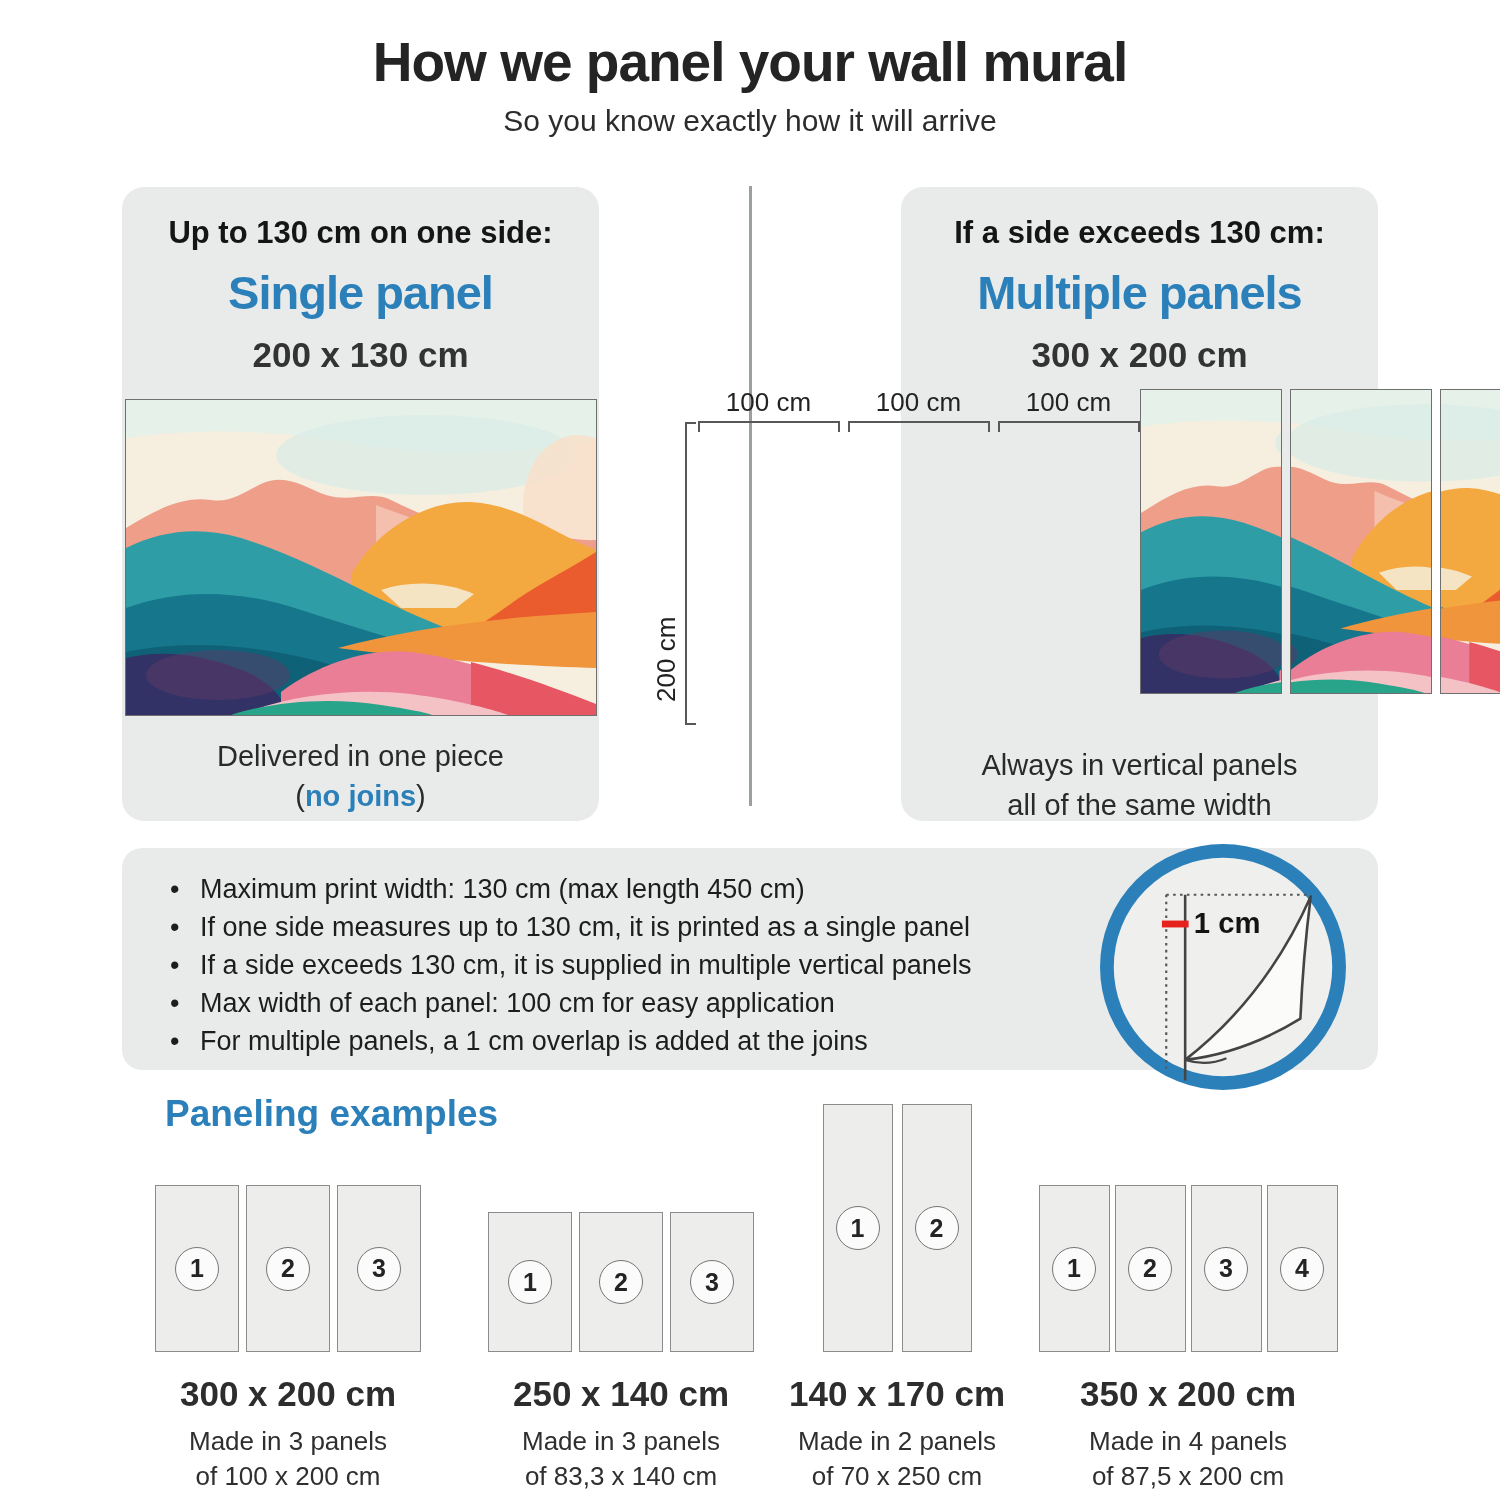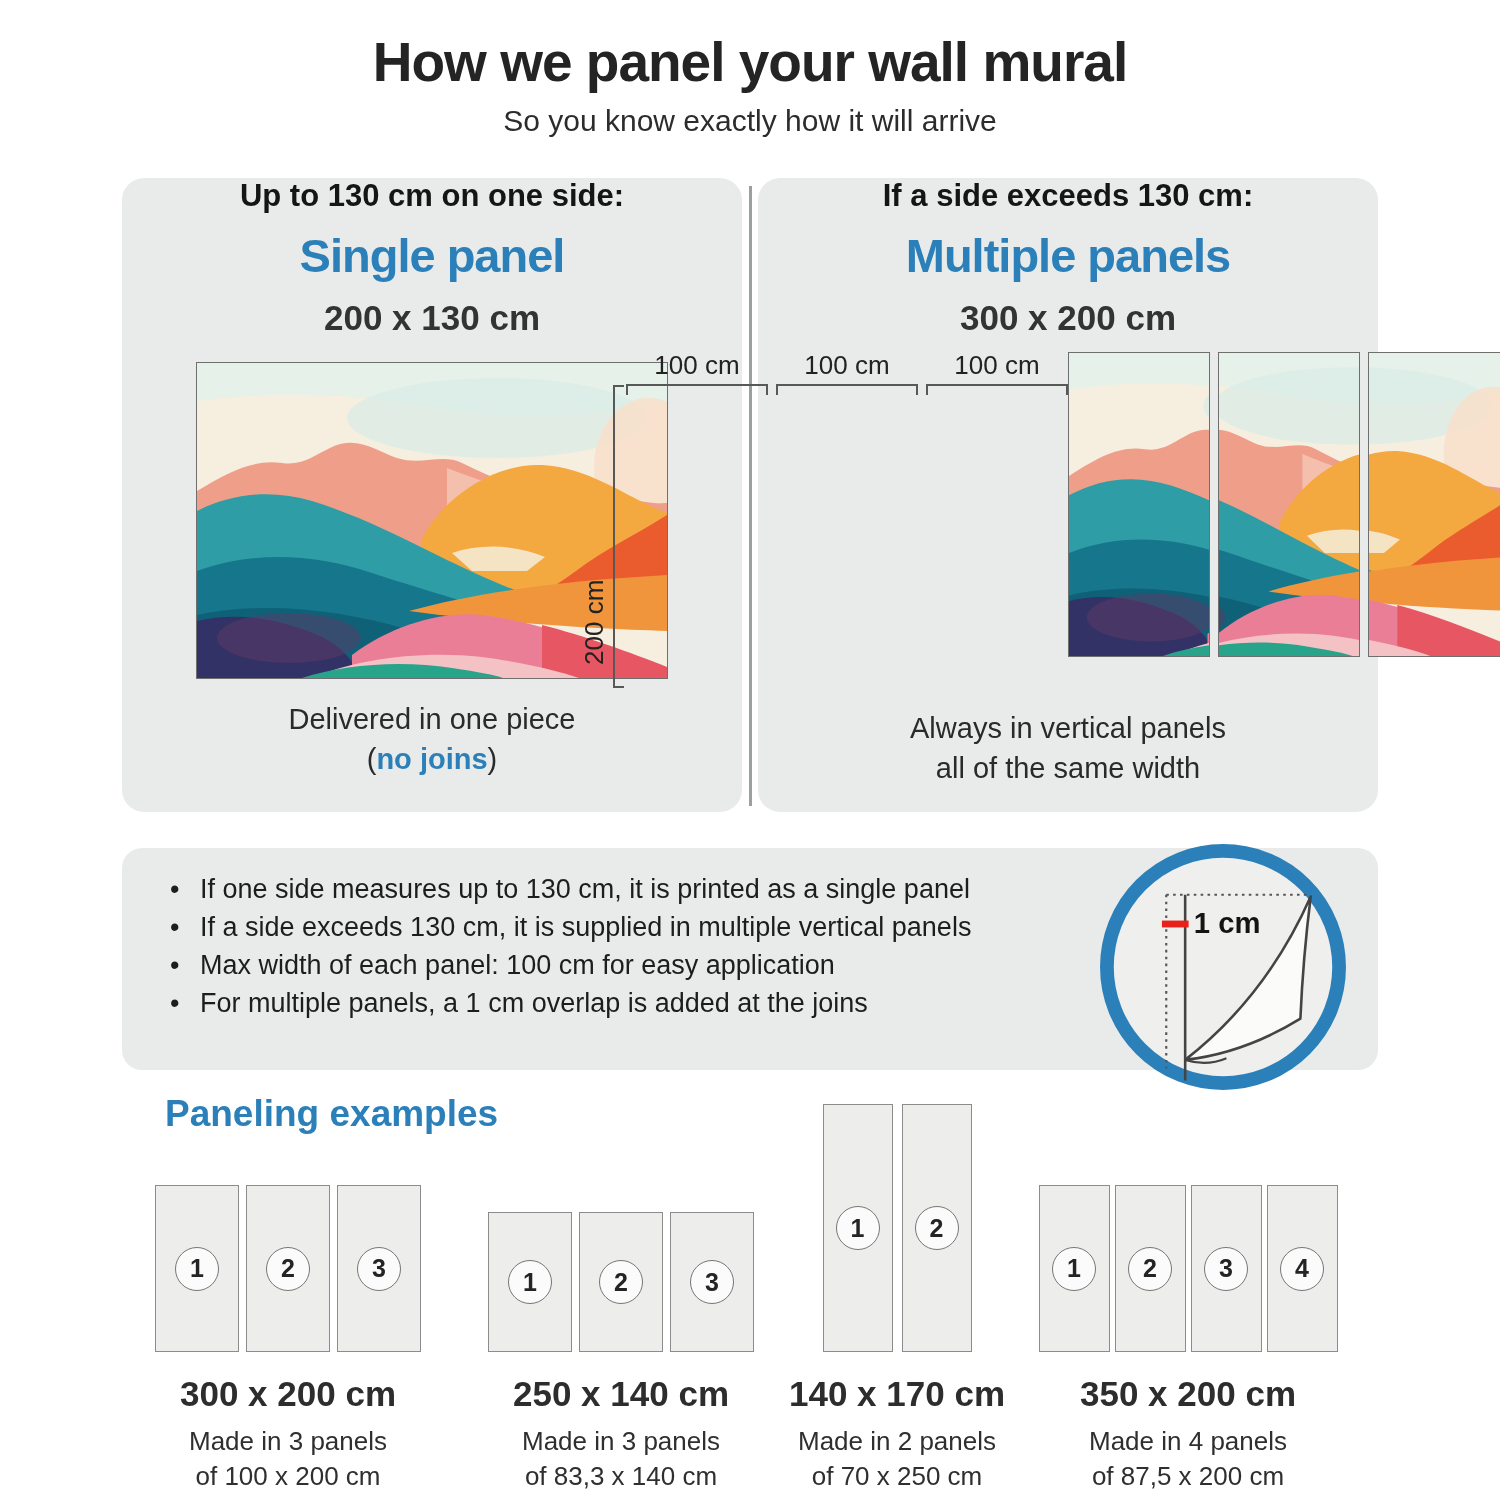--- a/index.html
+++ b/index.html
@@ -6,22 +6,22 @@
   html,body{margin:0;padding:0;background:#fff;}
   .page{position:relative;width:1500px;height:1500px;background:#ffffff;overflow:hidden;
         font-family:"Liberation Sans", sans-serif;color:var(--ink);}
   
   .title{position:absolute;top:30px;left:0;width:100%;text-align:center;
          font-size:55px;font-weight:700;letter-spacing:-1px;color:#242424;}
   .subtitle{position:absolute;top:104px;left:0;width:100%;text-align:center;
             font-size:30px;font-weight:500;color:#2c2c2c;}
   
   .cards-row{position:absolute;left:122px;top:178px;width:1256px;height:634px;}
-  .card{position:absolute;top:0;width:620px;height:634px;background:var(--card-bg);
-        border-radius:22px;text-align:center;box-sizing:border-box;}
+  .card{position:absolute;top:9px;width:477px;height:634px;background:var(--card-bg);
+        border-radius:22px;text-align:center;box-sizing:border-box;padding-top:28px;}
   .card.left{left:0;} .card.right{right:0;}
   .divider{position:absolute;left:627px;top:8px;height:620px;width:3px;background:#9aa0a0;}
   .card-condition{font-size:31px;font-weight:700;color:#151515;}
   .card-name{font-size:47px;font-weight:700;color:var(--accent);margin-top:14px;letter-spacing:-1px;}
   .card-size{font-size:35px;font-weight:700;color:#333;margin-top:15px;}
   
   .mural-frame{position:relative;width:470px;height:315px;margin:24px auto 0;
                border:1px solid #6f6f6f;overflow:hidden;background:#f6efdf;}
   .card-caption{margin-top:20px;font-size:29px;line-height:40px;font-weight:500;color:#2a2a2a;text-align:center;}
   .hl{color:var(--accent);font-weight:700;}
@@ -216,20 +216,21 @@
       <div class="card-caption">
         <span>Always in vertical panels</span><br>
         <span>all of the same width</span>
       </div>
     </div>
   </div>
 
   <div class="info-row">
     <div class="info-box">
       <ul>
+        <li>Maximum print width: 130 cm (max length 450 cm)</li>
         <li>If one side measures up to 130 cm, it is printed as a single panel</li>
         <li>If a side exceeds 130 cm, it is supplied in multiple vertical panels</li>
         <li>Max width of each panel: 100 cm for easy application</li>
         <li>For multiple panels, a 1 cm overlap is added at the joins</li>
       </ul>
     </div>
     <svg class="overlap-icon" viewBox="0 0 300 300">
       <circle class="ring" cx="150" cy="150" r="135" fill="#efefee" stroke-width="16"></circle>
       <line x1="84" y1="66" x2="84" y2="268" stroke="#555" stroke-width="2.5" stroke-dasharray="3 5"></line>
       <line x1="84" y1="66" x2="252" y2="66" stroke="#555" stroke-width="2.5" stroke-dasharray="3 5"></line>

